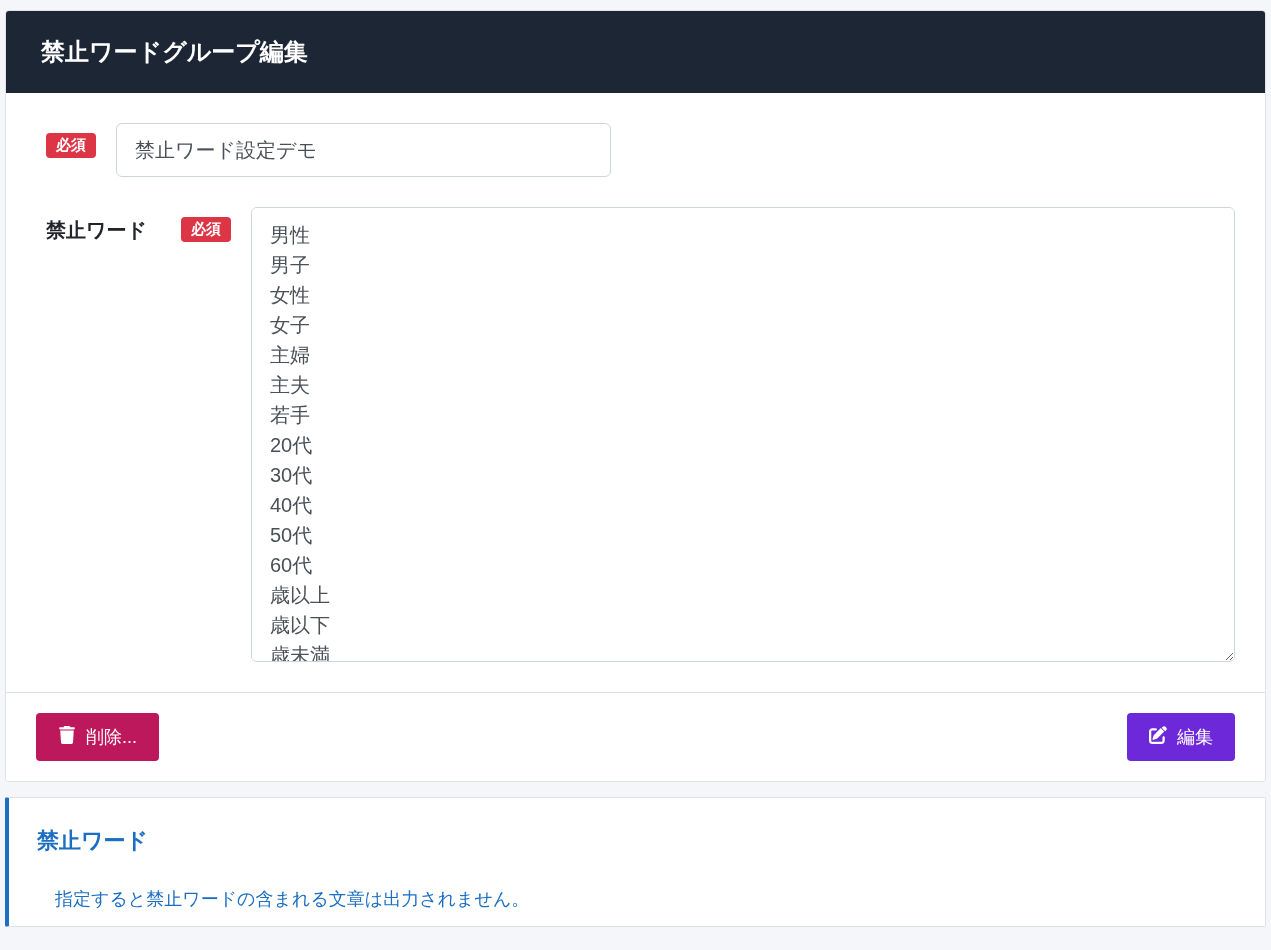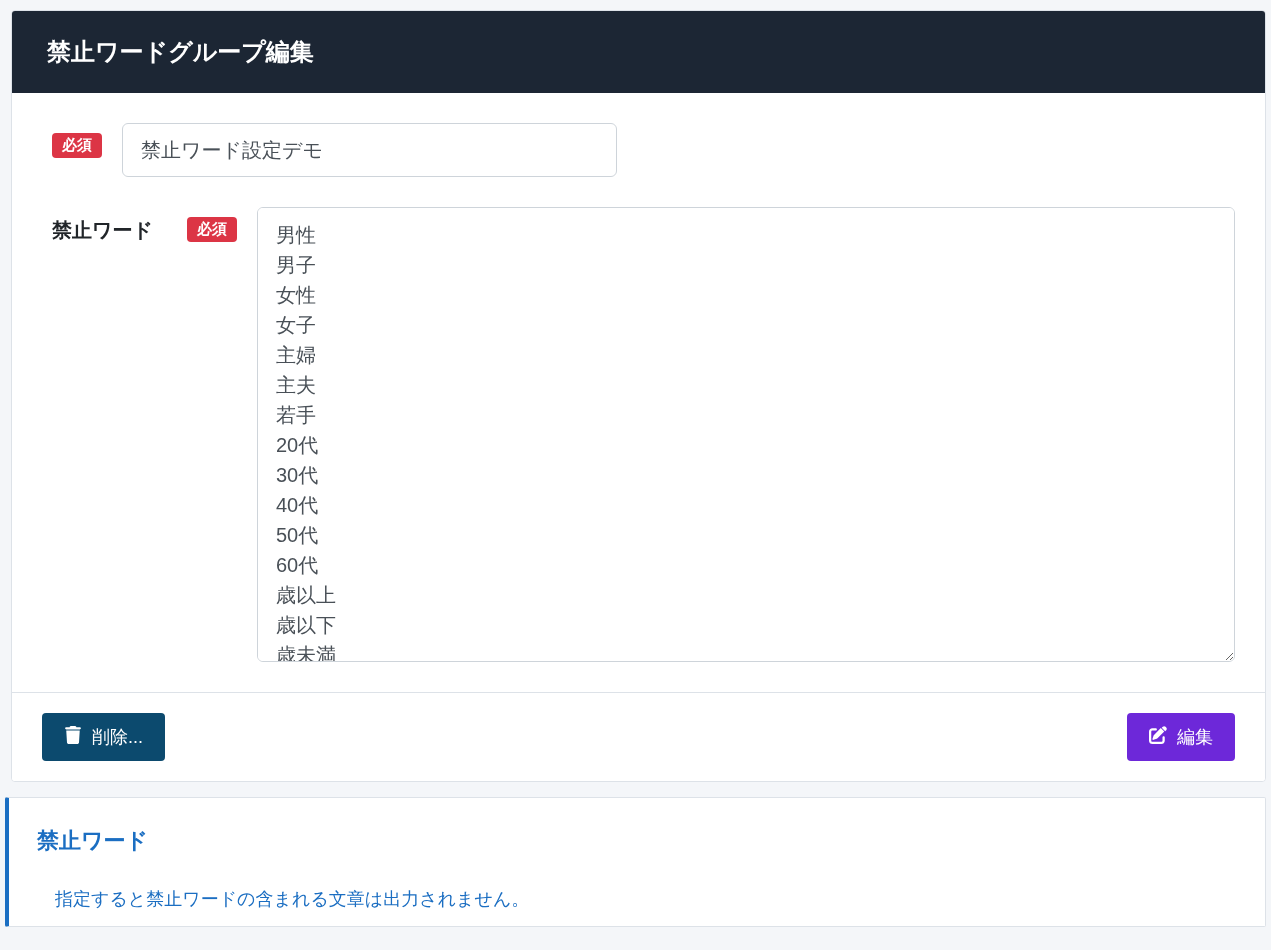--- a/index.html
+++ b/index.html
@@ -8,21 +8,21 @@
       padding: 0;
     }
     body {
       font-family: -apple-system, BlinkMacSystemFont, "Segoe UI", "Hiragino Sans", "Hiragino Kaku Gothic ProN", Meiryo, sans-serif;
       background: #f4f6f9;
       color: #212529;
       font-size: 18px;
     }
     .card {
       background: #fff;
-      margin: 10px 5px 0 11px;
+      margin: 10px 5px 0 5px;
       border: 1px solid #dde2e8;
       border-radius: 4px;
       overflow: hidden;
     }
     .card-header {
       background: #1c2634;
       color: #fff;
       padding: 25px 35px;
       font-size: 24px;
       font-weight: 700;
@@ -96,21 +96,21 @@
       gap: 10px;
       border: none;
       border-radius: 4px;
       padding: 12px 22px;
       font-size: 18px;
       font-weight: 500;
       cursor: pointer;
       color: #fff;
     }
     .btn-danger {
-      background: #0c4a6e;
+      background: #be185d;
     }
     .btn-primary {
       background: #6d28d9;
     }
     .btn svg {
       width: 18px;
       height: 18px;
       fill: currentColor;
     }
     .info-card {

